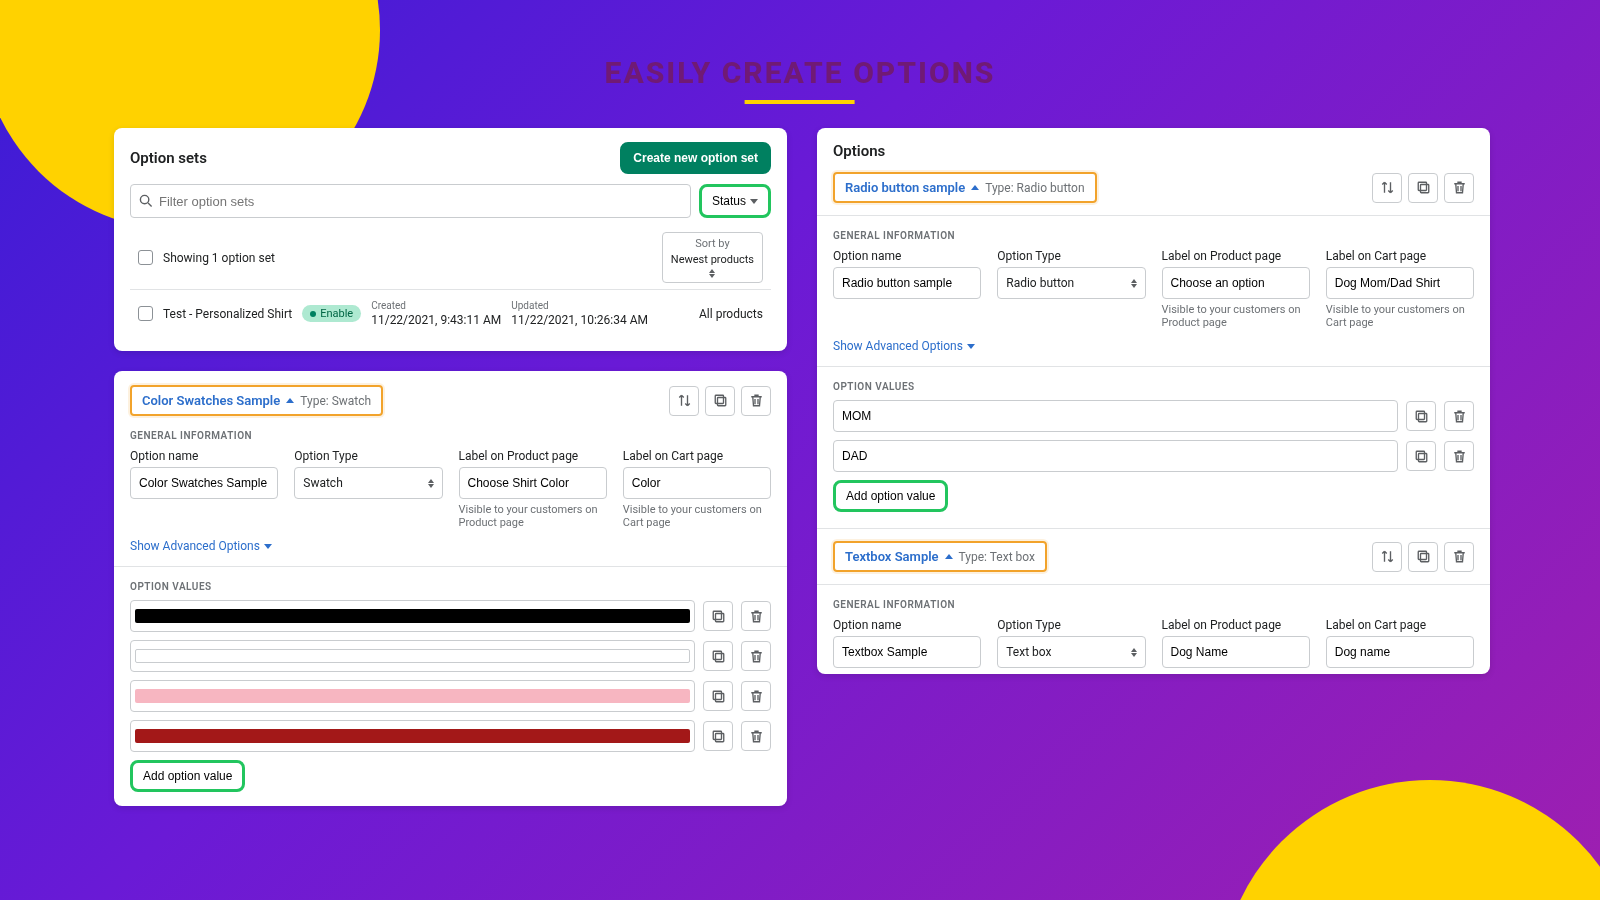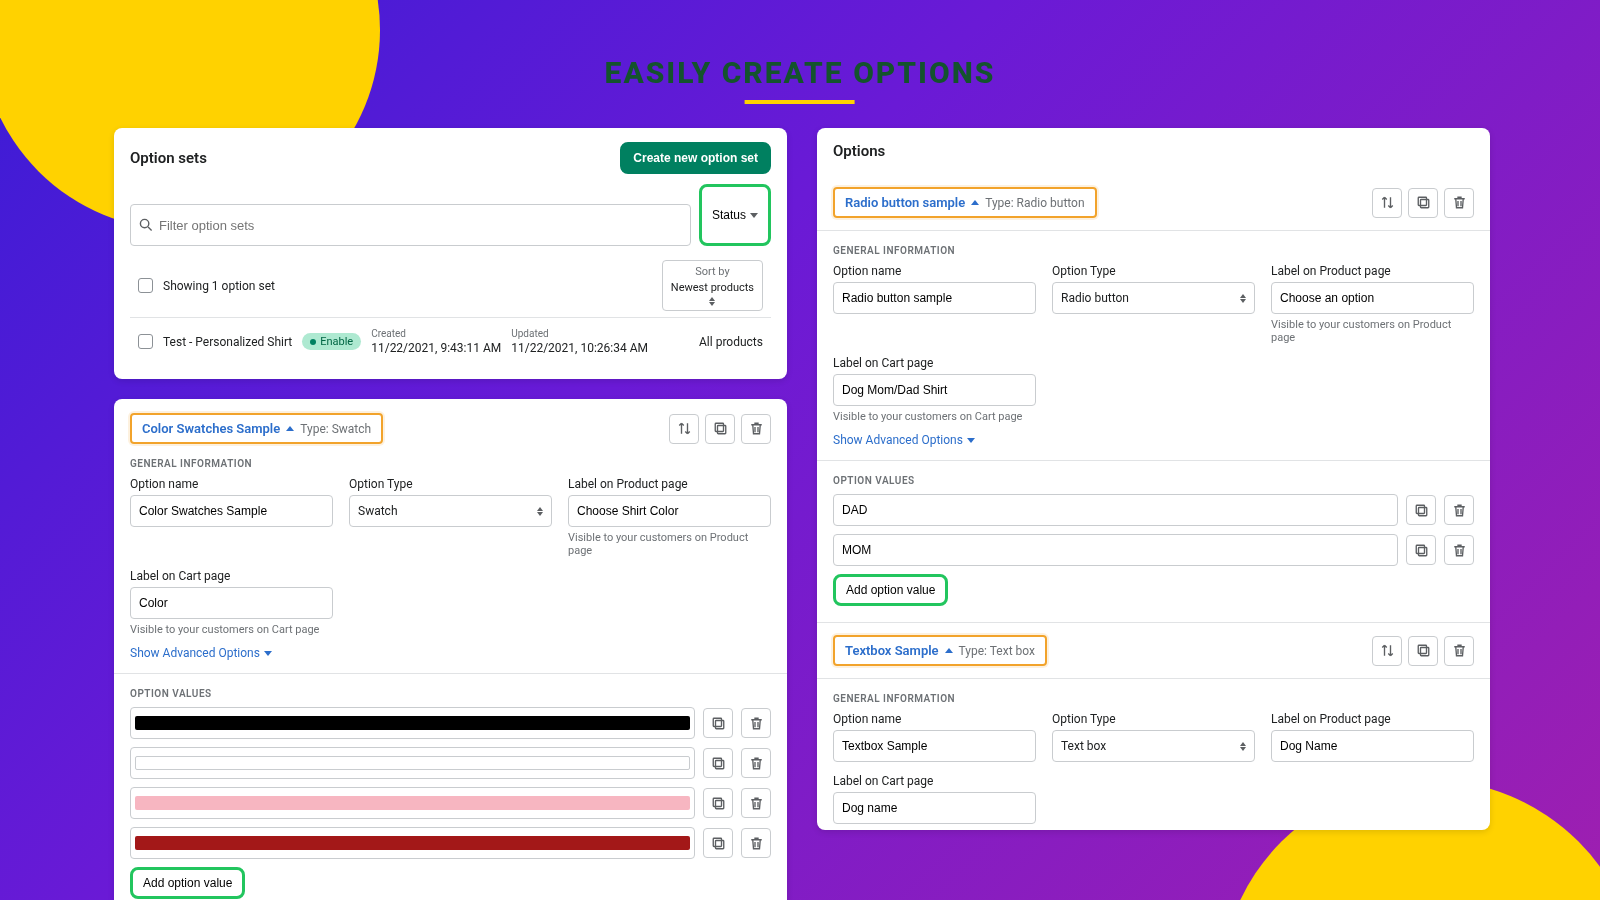--- a/index.html
+++ b/index.html
@@ -7,36 +7,36 @@
     width: 1600px; height: 900px;
     font-family: -apple-system, BlinkMacSystemFont, "Segoe UI", Roboto, sans-serif;
     background: linear-gradient(135deg, #3b1cd6 0%, #6a1ad6 40%, #9e1fb0 100%);
     position: relative; overflow: hidden;
   }
   .circle { position: absolute; border-radius: 50%; background: #ffd200; }
   .circle-tl { width: 400px; height: 400px; top: -170px; left: -20px; }
   .circle-br { width: 420px; height: 420px; bottom: -300px; right: -40px; }
   .hero-title {
     position: absolute; top: 55px; left: 50%; transform: translateX(-50%);
-    color: #14532d; font-size: 30px; font-weight: 800; letter-spacing: 2px;
+    color: #701a75; font-size: 30px; font-weight: 800; letter-spacing: 2px;
     text-align: center;
   }
   .hero-title::after {
     content: ""; display: block; width: 110px; height: 4px;
     background: #ffd200; margin: 10px auto 0;
   }
   .panels { position: absolute; top: 128px; left: 114px; right: 110px; display: flex; gap: 30px; }
   .col-left, .col-right { flex: 1; display: flex; flex-direction: column; gap: 20px; }
   .card { background: #fff; border-radius: 8px; padding: 14px 16px; color: #202223; box-shadow: 0 2px 6px rgba(0,0,0,.12); }
   .card-header { display: flex; justify-content: space-between; align-items: center; margin-bottom: 10px; }
   .card-title { font-size: 15px; font-weight: 600; }
   .btn { border: 3px solid #22c55e; background: #fff; border-radius: 8px; padding: 6px 10px; font-size: 12px; cursor: pointer; display: inline-flex; align-items: center; gap: 4px; }
   .btn-primary { background: #008060; border-color: #008060; color: #fff; font-weight: 600; }
   .search-row { display: flex; gap: 8px; margin-bottom: 8px; }
-  .search-wrap { flex: 1; display: flex; align-items: center; border: 1px solid #c9cccf; border-radius: 4px; padding: 0 8px; height: 42px; background: #fff; margin-top: 20px; }
+  .search-wrap { flex: 1; display: flex; align-items: center; border: 1px solid #c9cccf; border-radius: 4px; padding: 0 8px; height: 34px; background: #fff; }
   .search-wrap input { border: none; outline: none; flex: 1; font-size: 13px; }
   .search-ico { width: 14px; height: 14px; margin-right: 6px; }
   .list-head { display: flex; align-items: center; justify-content: space-between; padding: 6px 8px; }
   .list-head-left { display: flex; align-items: center; gap: 10px; font-size: 12px; color: #202223; text-align: right; }
   .sort-btn { font-size: 11px; border: 1px solid #c9cccf; border-radius: 4px; padding: 4px 8px; display: inline-flex; align-items: center; gap: 3px; flex-direction: column; }
   .row { display: flex; align-items: center; gap: 10px; padding: 10px 8px; font-size: 12px; border-top: 1px solid #e1e3e5; }
   .chk { width: 15px; height: 15px; border: 1.5px solid #8c9196; border-radius: 3px; }
   .badge { background: #aee9d1; color: #006644; border-radius: 10px; padding: 2px 8px; font-size: 11px; display: inline-flex; align-items: center; gap: 4px; }
   .badge::before { content: ""; width: 6px; height: 6px; border-radius: 50%; background: #008060; }
   .meta-col { display: flex; flex-direction: column; gap: 2px; }
@@ -46,21 +46,21 @@
     border: 2px solid #f2a32b; border-radius: 4px;
     padding: 6px 10px; display: inline-flex; align-items: center; gap: 6px;
     box-shadow: 0 0 0 2px rgba(242,163,43,.15);
   }
   .pill-title { color: #2c6ecb; font-size: 13px; font-weight: 600; }
   .pill-type { color: #6d7175; font-size: 12px; }
   .icon-btn-group { display: flex; gap: 6px; }
   .icon-btn { width: 30px; height: 30px; border: 1px solid #c9cccf; border-radius: 4px; background: #fff; display: flex; align-items: center; justify-content: center; cursor: pointer; }
   .icon-btn svg { width: 15px; height: 15px; }
   .section-label { font-size: 10px; letter-spacing: .5px; color: #6d7175; font-weight: 600; margin: 14px 0 8px; }
-  .grid2 { display: grid; grid-template-columns: 1fr 1fr 1fr; gap: 12px 16px; }
+  .grid2 { display: grid; grid-template-columns: 1fr 1fr 1fr 1fr; gap: 12px 16px; }
   .field label { font-size: 12px; color: #202223; display: block; margin-bottom: 4px; }
   .input, .select { width: 100%; border: 1px solid #c9cccf; border-radius: 4px; height: 32px; padding: 0 8px; font-size: 12px; background: #fff; }
   .select { display: flex; align-items: center; justify-content: space-between; }
   .help { font-size: 11px; color: #6d7175; margin-top: 4px; }
   .link { color: #2c6ecb; font-size: 12px; display: inline-flex; align-items: center; gap: 4px; margin-top: 10px; cursor: pointer; }
   .value-row { display: flex; align-items: center; gap: 8px; margin-bottom: 8px; }
   .swatch-input { flex: 1; border: 1px solid #c9cccf; border-radius: 4px; height: 32px; display: flex; align-items: center; padding: 4px; }
   .swatch-bar { flex: 1; height: 14px; border-radius: 2px; }
   .text-input { flex: 1; }
   hr.div { border: none; border-top: 1px solid #e1e3e5; margin: 12px -16px; }
@@ -256,21 +256,21 @@
             </div>
           </div>
         </div>
       <button class="btn">Add option value</button>
     </div>
 
   </div>
 
   <div class="col-right">
     <div class="card" style="padding-bottom:6px">
-      <div class="card-title" style="margin-bottom:27px">Options</div>
+      <div class="card-title" style="margin-bottom:12px">Options</div>
 
       
       <div class="section-header">
         <div class="pill">
           <span class="pill-title">Radio button sample</span>
           <span class="caret caret-up" style="color:#2c6ecb"></span>
           <span class="pill-type"><span>Type:</span> <span>Radio button</span></span>
         </div>
         <div class="icon-btn-group">
           <div class="icon-btn">
@@ -320,35 +320,35 @@
         </div>
       </div>
       <div class="link">
         <span>Show Advanced Options</span>
         <span class="caret caret-down" style="color:#2c6ecb"></span>
       </div>
       <hr class="div">
       <div class="section-label">OPTION VALUES</div>
       <div id="radio-values">
           <div class="value-row">
+            <input class="input text-input" value="MOM" style="">
+            <div class="icon-btn">
+              <svg viewBox="0 0 20 20" fill="none" stroke="#5c5f62" stroke-width="1.8">
+                <rect x="6" y="6" width="11" height="11" rx="1"></rect>
+                <rect x="3" y="3" width="11" height="11" rx="1"></rect>
+              </svg>
+            </div>
+            <div class="icon-btn">
+              <svg viewBox="0 0 20 20" fill="none" stroke="#5c5f62" stroke-width="1.8">
+                <path d="M3 5h14M8 5V3h4v2M5 5l1 12h8l1-12M8 8v7M12 8v7"></path>
+              </svg>
+            </div>
+          </div>
+          <div class="value-row">
             <input class="input text-input" value="DAD" style="">
-            <div class="icon-btn">
-              <svg viewBox="0 0 20 20" fill="none" stroke="#5c5f62" stroke-width="1.8">
-                <rect x="6" y="6" width="11" height="11" rx="1"></rect>
-                <rect x="3" y="3" width="11" height="11" rx="1"></rect>
-              </svg>
-            </div>
-            <div class="icon-btn">
-              <svg viewBox="0 0 20 20" fill="none" stroke="#5c5f62" stroke-width="1.8">
-                <path d="M3 5h14M8 5V3h4v2M5 5l1 12h8l1-12M8 8v7M12 8v7"></path>
-              </svg>
-            </div>
-          </div>
-          <div class="value-row">
-            <input class="input text-input" value="MOM" style="">
             <div class="icon-btn">
               <svg viewBox="0 0 20 20" fill="none" stroke="#5c5f62" stroke-width="1.8">
                 <rect x="6" y="6" width="11" height="11" rx="1"></rect>
                 <rect x="3" y="3" width="11" height="11" rx="1"></rect>
               </svg>
             </div>
             <div class="icon-btn">
               <svg viewBox="0 0 20 20" fill="none" stroke="#5c5f62" stroke-width="1.8">
                 <path d="M3 5h14M8 5V3h4v2M5 5l1 12h8l1-12M8 8v7M12 8v7"></path>
               </svg>

